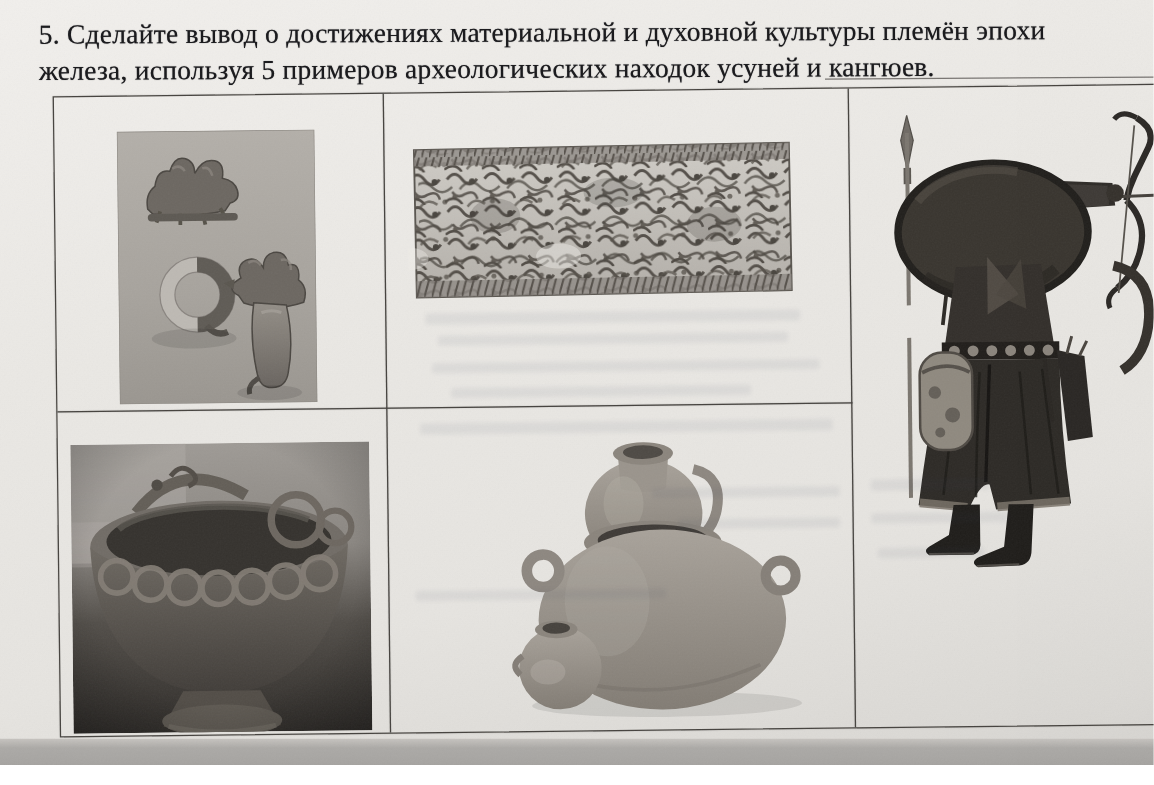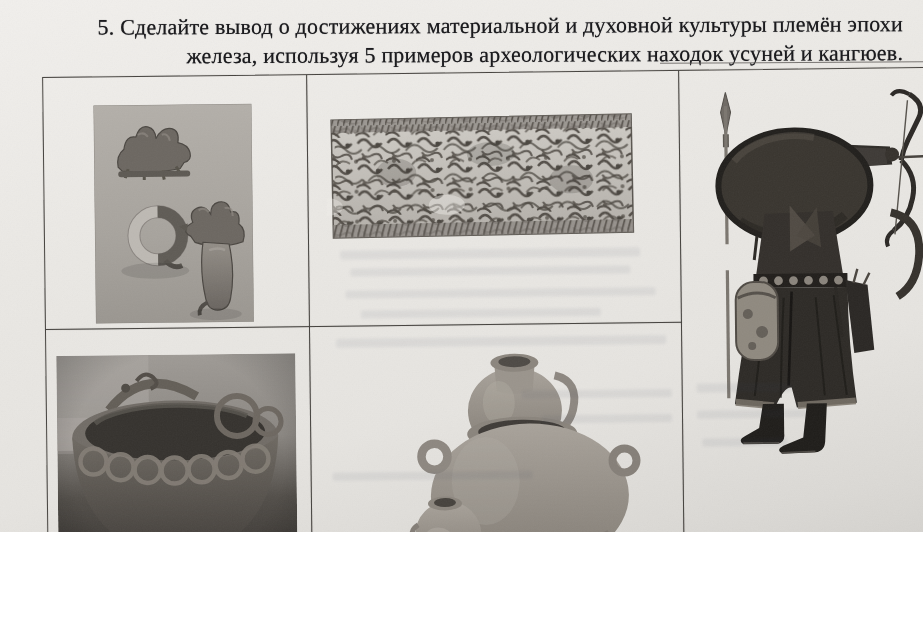--- a/index.html
+++ b/index.html
@@ -1,18 +1,18 @@
 <!DOCTYPE html>
 <html><head>
 <meta charset="utf-8">
 <style>
   html,body{margin:0;padding:0;}
   body{width:923px;height:628px;overflow:hidden;font-family:"Liberation Serif", serif;}
-  .screen{position:relative;width:923px;height:532px;overflow:hidden;
-    background:linear-gradient(168deg,#f1efec 0%,#eae8e4 38%,#e6e4e0 70%,#dbd9d5 92%,#d5d3cf 100%);text-align:right;}
+  .screen{position:relative;width:923px;height:612px;overflow:hidden;
+    background:linear-gradient(168deg,#f1efec 0%,#eae8e4 38%,#e6e4e0 70%,#dbd9d5 92%,#d5d3cf 100%);}
   
   .heading{position:absolute;left:31px;top:11px;width:872px;color:#17171a;
     font-size:22px;line-height:29px;letter-spacing:.2px;
     text-shadow:0 0 .7px rgba(25,25,30,.75);transform:rotate(-.25deg);}
   .heading .ln{margin:0;}
   
   .bottom-strip{position:absolute;left:0;top:591px;width:923px;height:37px;
     background:linear-gradient(180deg,#c6c3bf 0%,#abA9a6 20%,#a4a29f 68%,#8f8d8a 94%,#6f6e6c 100%);}
   
   .artifact-table{position:absolute;left:45px;top:72px;width:890px;height:511px;

